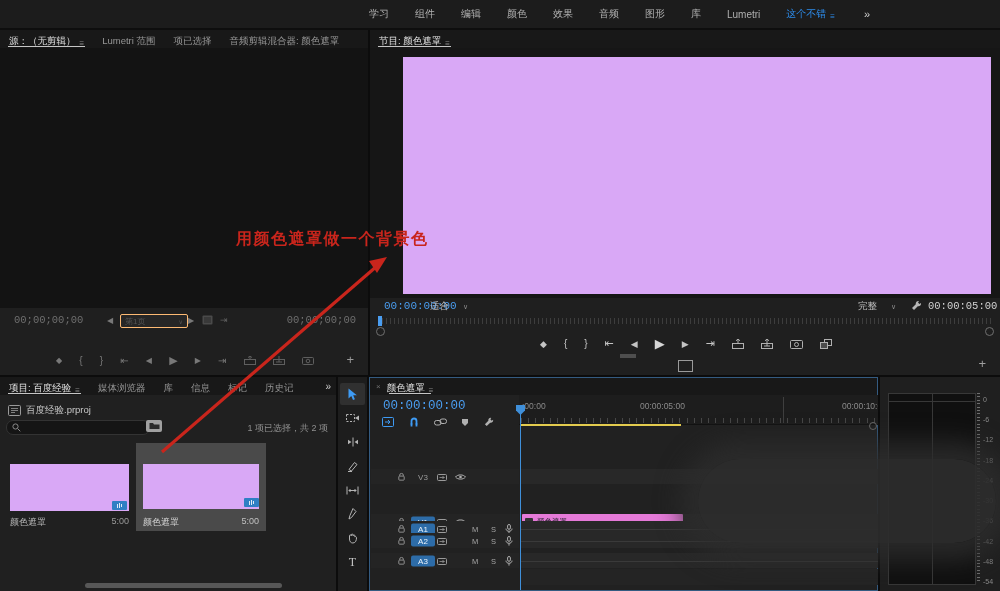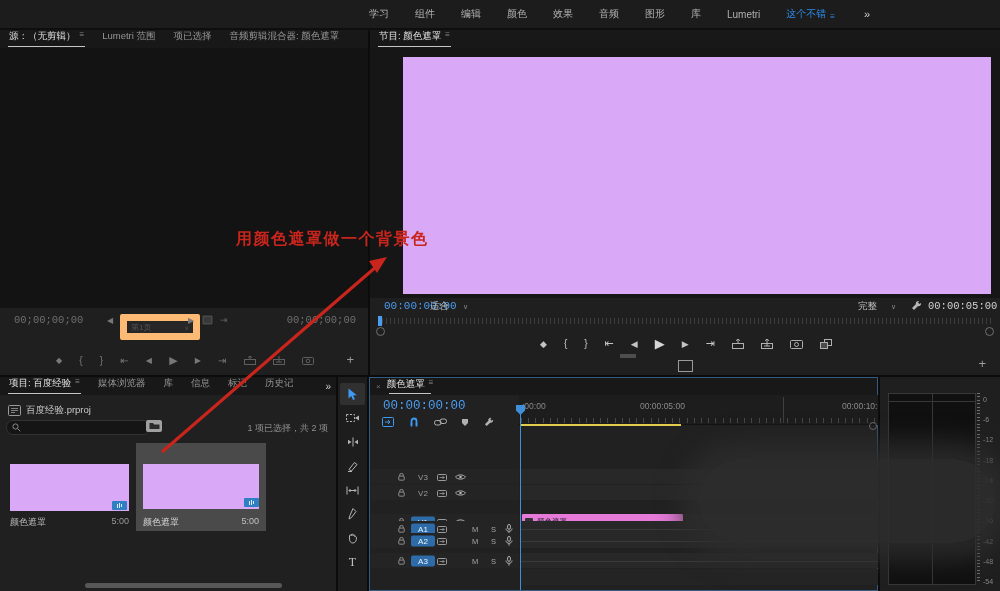--- a/index.html
+++ b/index.html
@@ -2,21 +2,21 @@
 <html><head>
 <meta charset="utf-8">
 <style>
   html,body{margin:0;padding:0}
   body{width:1000px;height:591px;background:#0c0c0c;overflow:hidden;position:relative;
        font-family:"Liberation Sans",sans-serif;color:#b5b5b5;}
   .abs{position:absolute}
   .panel{position:absolute;background:#1f1f1f}
   .tabbar{position:absolute;left:0;right:0;top:0;height:18px;background:#181818;display:flex;
           align-items:center;font-size:9.5px;color:#969696;white-space:nowrap;overflow:hidden}
-  .tab{padding:0 9px;position:relative;height:100%;display:flex;align-items:flex-start;gap:4px}
+  .tab{padding:0 9px;position:relative;height:100%;display:flex;align-items:flex-end;gap:4px}
   .tab.active{color:#e0e0e0}
   .tab.active::after{content:"";position:absolute;left:8px;right:8px;bottom:1px;height:1px;background:#c6c6c6}
   .menu-glyph{font-size:8px;color:#8a8a8a}
   .mono{font-family:Liberation Mono, monospace}
   .tc-blue{color:#4a9df0}
   .icon{display:inline-flex;align-items:center;justify-content:center;line-height:1}
   .ws-item{padding:0 13px;font-size:10px;color:#b0b0b0;display:flex;align-items:flex-end;gap:4px}
   .ws-item.active{color:#2d8ceb}
   
   .trow{position:absolute;left:1px;width:507px}
@@ -88,21 +88,21 @@
         <span>项已选择</span>
       </span>
     <span class="tab">
         <span>音频剪辑混合器: 颜色遮罩</span>
       </span>
   </div>
   <div class="abs" style="left:0;top:18px;width:368px;height:260px;background:#131313"></div>
 
   <span class="abs mono" style="left:14px;top:284px;font-size:10.5px;color:#6f6f6f">00;00;00;00</span>
   <span class="abs dimglyph" style="left:107px;top:286px;font-size:8px">◀</span>
-  <div class="abs" style="left:120px;top:284px;width:58px;height:12px;background:#262626;border:7px solid #fdba74;border-radius:2px;
+  <div class="abs" style="left:120px;top:284px;width:58px;height:12px;background:#262626;border:1px solid #fdba74;border-radius:2px;
               display:flex;align-items:center;justify-content:space-between;padding:0 4px">
     <span style="font-size:8px;color:#555">第1页</span>
     <span style="font-size:6px;color:#555">∨</span>
   </div>
   <span class="abs dimglyph" style="left:188px;top:286px;font-size:8px">▶</span>
   <span class="abs icon" style="left:202px;top:285px">
     <svg width="11" height="10" viewBox="0 0 11 10">
         <rect x="0.5" y="0.5" width="10" height="9" rx="1" fill="#4a4a4a"></rect>
         <path d="M2 3h7M2 5h7M2 7h7" stroke="#222" stroke-width="0.8"></path>
       </svg>
@@ -399,44 +399,20 @@
       <span class="icon eyepos">
           <svg width="11" height="8">
             <path d="M0.5 4C2.5 1.2 8.5 1.2 10.5 4 8.5 6.8 2.5 6.8 0.5 4z" fill="none" stroke="#b0b0b0"></path>
             <circle cx="5.5" cy="4" r="1.3" fill="#b0b0b0"></circle>
           </svg>
         </span>
     </div>
     <div class="tlane"></div>
   </div>
 
-  <div class="trow" style="top:107px;height:15px">
-    <div class="thead">
-      <span class="icon lockpos">
-          <svg width="9" height="9" viewBox="0 0 10 10">
-            <path d="M3 4V3a2 2 0 0 1 4 0v1" fill="none" stroke="#9a9a9a"></path>
-            <rect x="2" y="4" width="6" height="4.5" rx="0.8" fill="none" stroke="#9a9a9a"></rect>
-          </svg>
-        </span>
-      <span class="tlabel">V2</span>
-      <span class="icon syncpos">
-          <svg width="10" height="8">
-            <rect x="0.5" y="1.5" width="9" height="6" rx="1" fill="none" stroke="#9a9a9a"></rect>
-            <path d="M2.5 4.5h5M5.5 3l1.5 1.5-1.5 1.5" fill="none" stroke="#9a9a9a" stroke-width="0.8"></path>
-          </svg>
-        </span>
-      <span class="icon eyepos">
-          <svg width="11" height="8">
-            <path d="M0.5 4C2.5 1.2 8.5 1.2 10.5 4 8.5 6.8 2.5 6.8 0.5 4z" fill="none" stroke="#b0b0b0"></path>
-            <circle cx="5.5" cy="4" r="1.3" fill="#b0b0b0"></circle>
-          </svg>
-        </span>
-    </div>
-    <div class="tlane"></div>
-  </div>
 
   <div class="trow" style="top:136px;height:16px">
     <div class="thead">
       <span class="icon lockpos">
           <svg width="9" height="9" viewBox="0 0 10 10">
             <path d="M3 4V3a2 2 0 0 1 4 0v1" fill="none" stroke="#9a9a9a"></path>
             <rect x="2" y="4" width="6" height="4.5" rx="0.8" fill="none" stroke="#9a9a9a"></rect>
           </svg>
         </span>
       <span class="tlabel on">V1</span>

